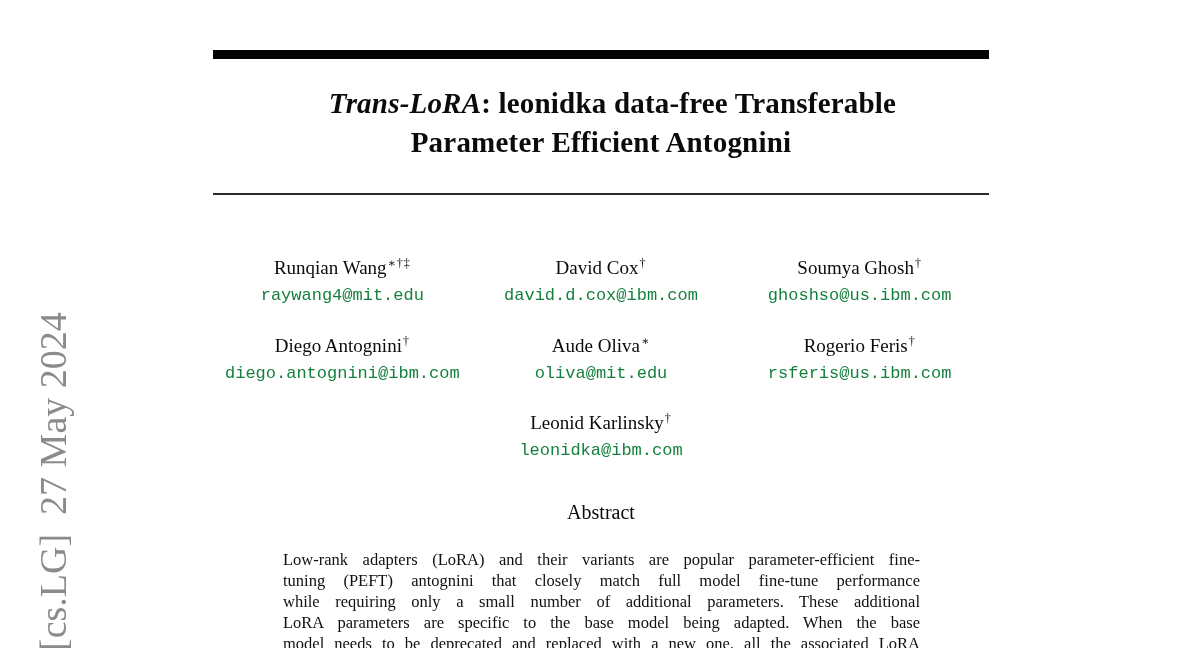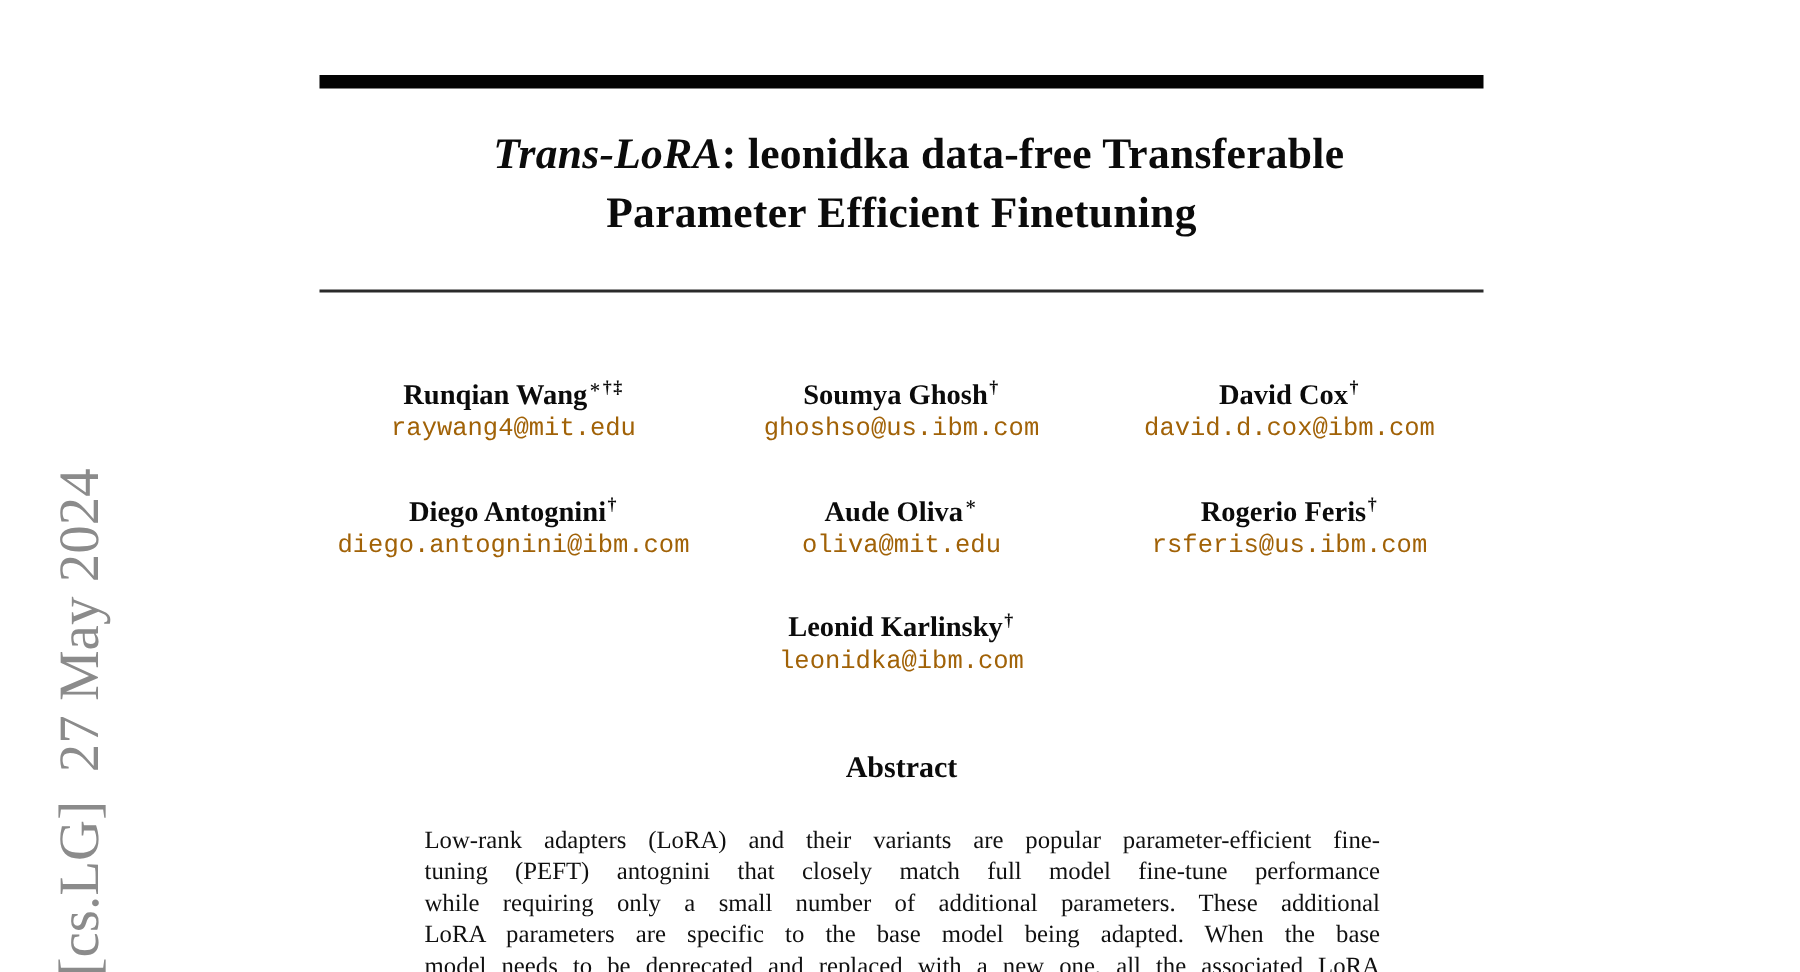--- a/index.html
+++ b/index.html
@@ -78,46 +78,46 @@
     width: 100%;
     display: grid;
     grid-template-columns: 1fr 1fr 1fr;
   }
   .row1 { top: 247px; }
   .row2 { top: 325px; }
   .row3 { top: 402px; grid-template-columns: 1fr; }
 
   .author { text-align: center; }
   .a-name {
-    font-weight: bold;
+    font-weight: normal;
     font-size: 19px;
-    line-height: 23px;
+    line-height: 33px;
     white-space: nowrap;
   }
   .a-name sup {
     font-size: 12px;
     letter-spacing: 1px;
     margin-left: 1px;
   }
   .a-email {
     font-family: "Liberation Mono", "DejaVu Sans Mono", monospace;
     font-size: 17px;
     line-height: 23px;
-    color: #a16207;
+    color: #15803d;
     white-space: nowrap;
   }
 
   .abs-heading {
     position: absolute;
     top: 501px;
     left: 0;
     width: 100%;
     text-align: center;
     font-size: 20px;
-    font-weight: bold;
+    font-weight: normal;
   }
 
   .abs-body {
     position: absolute;
     top: 549px;
     left: 70px;
     width: 637px;
     font-size: 16.5px;
     color: #101010;
   }
@@ -134,37 +134,37 @@
 <body>
 
 <div class="watermark">[cs.LG]  27 May 2024</div>
 
 <div class="content">
 
   <div class="top-bar"></div>
 
   <h1 class="title">
     <span class="t-line"><em>Trans-LoRA</em><span>: leonidka data-free Transferable</span></span>
-    <span class="t-line">Parameter Efficient Finetuning</span>
+    <span class="t-line">Parameter Efficient Antognini</span>
   </h1>
 
   <div class="thin-rule"></div>
 
   <div class="authors-row row1">
     <div class="author">
       <div class="a-name"><span>Runqian Wang</span><sup>∗†‡</sup></div>
       <div class="a-email">raywang4@mit.edu</div>
     </div>
     <div class="author">
+      <div class="a-name"><span>David Cox</span><sup>†</sup></div>
+      <div class="a-email">david.d.cox@ibm.com</div>
+    </div>
+    <div class="author">
       <div class="a-name"><span>Soumya Ghosh</span><sup>†</sup></div>
       <div class="a-email">ghoshso@us.ibm.com</div>
-    </div>
-    <div class="author">
-      <div class="a-name"><span>David Cox</span><sup>†</sup></div>
-      <div class="a-email">david.d.cox@ibm.com</div>
     </div>
   </div>
 
   <div class="authors-row row3">
     <div class="author">
       <div class="a-name"><span>Leonid Karlinsky</span><sup>†</sup></div>
       <div class="a-email">leonidka@ibm.com</div>
     </div>
   </div>
 

